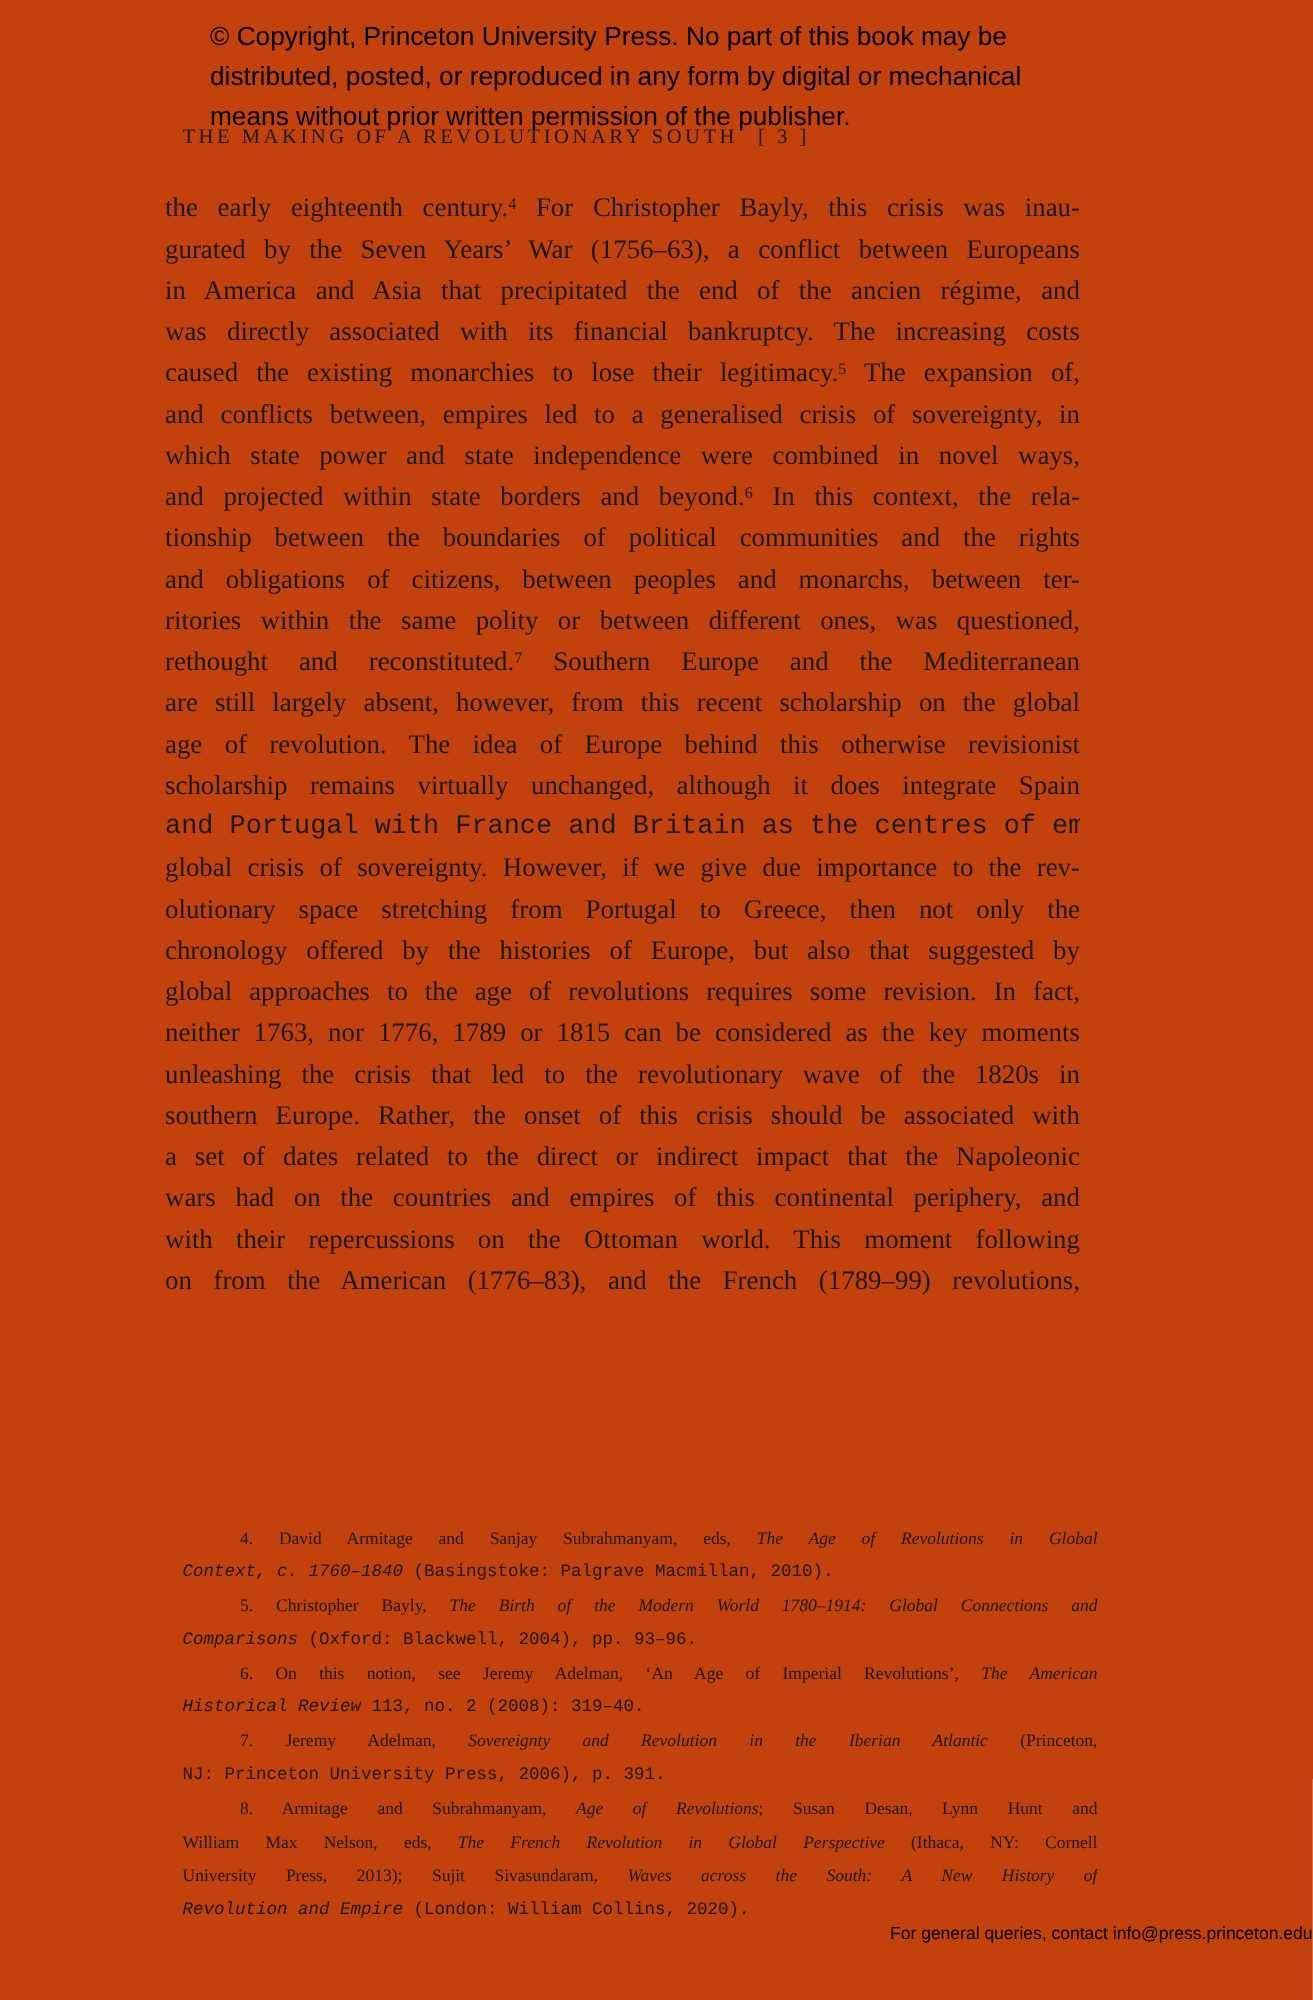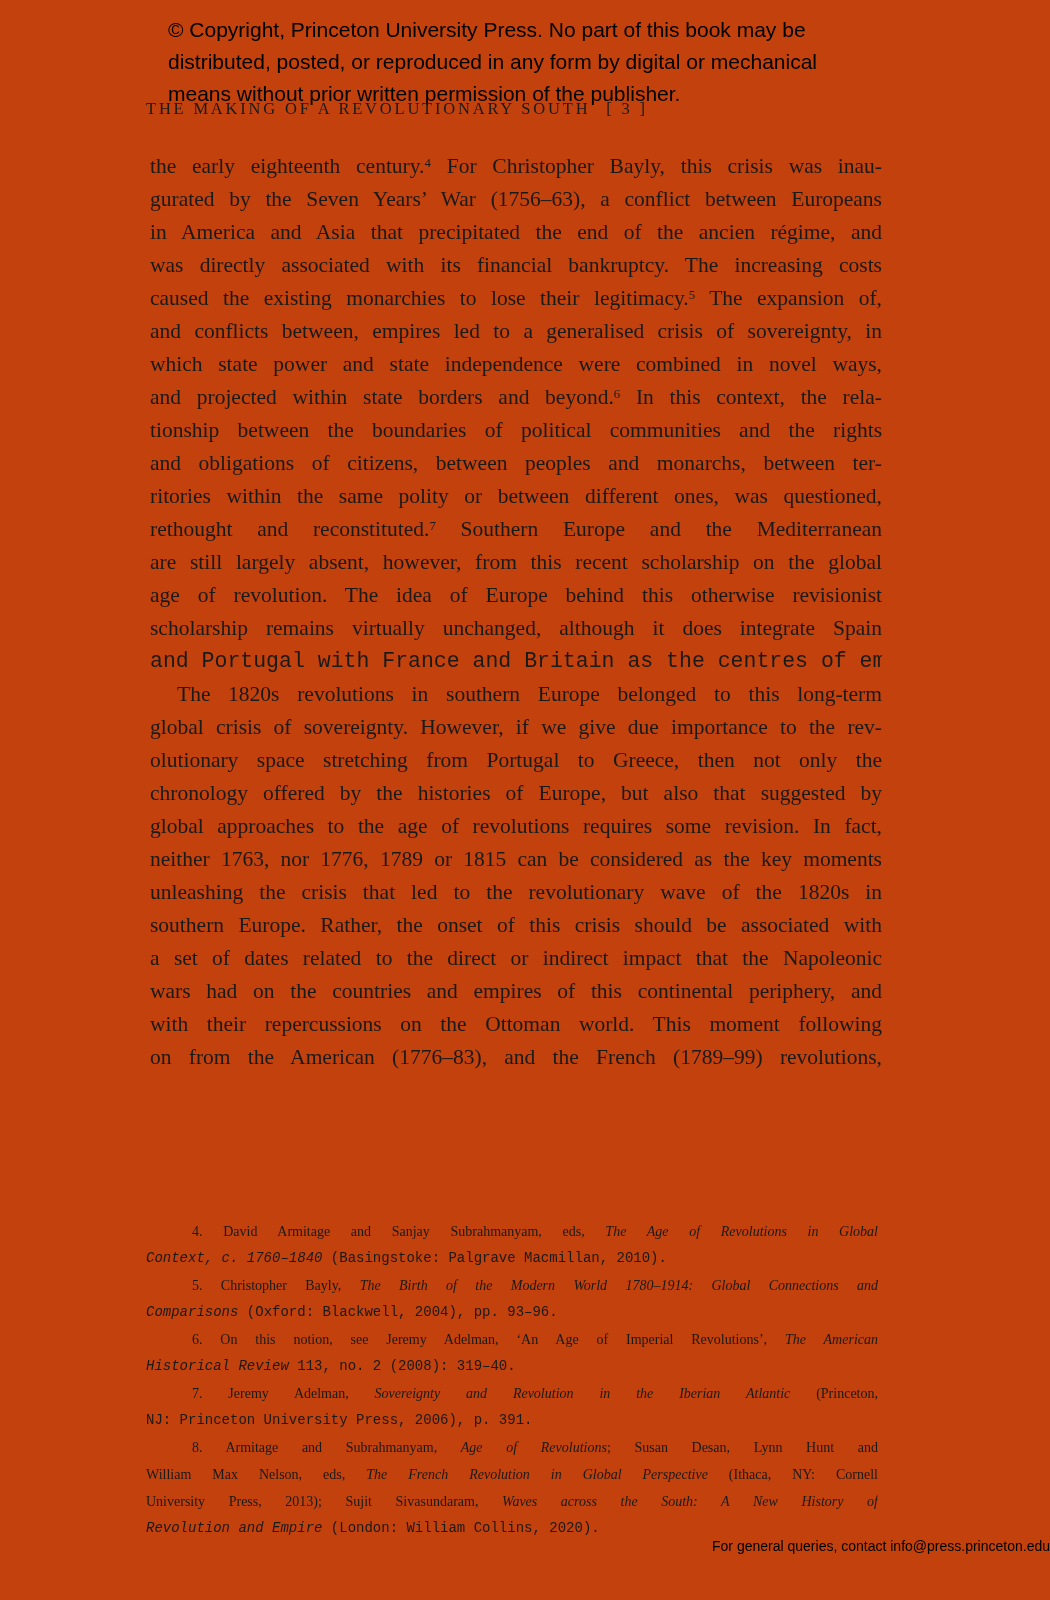--- a/index.html
+++ b/index.html
@@ -28,21 +28,21 @@
     text-align: left;
     font-family: "Liberation Serif", serif;
     font-size: 16.5px;
     letter-spacing: 2.8px;
     color: #1a1a1a;
     white-space: nowrap;
   }
   .running-head .folio { margin-left: 16px; }
   .bodytext {
     position: absolute;
-    left: 150px; top: 150px; width: 732px;
+    left: 132px; top: 150px; width: 732px;
     font-family: "Liberation Serif", serif;
     font-size: 21.5px;
     color: #1a1a1a;
   }
   .tline {
     height: 33px; line-height: 33px;
     text-align: justify;
     text-align-last: justify;
     white-space: nowrap;
     overflow: hidden;
@@ -101,21 +101,20 @@
         <div class="tline"><span>tionship between the boundaries of political communities and the rights</span></div>
         <div class="tline"><span>and obligations of citizens, between peoples and monarchs, between ter-</span></div>
         <div class="tline"><span>ritories within the same polity or between different ones, was questioned,</span></div>
         <div class="tline"><span>rethought and reconstituted.</span><span class="sup">7</span><span> Southern Europe and the Mediterranean</span></div>
         <div class="tline"><span>are still largely absent, however, from this recent scholarship on the global</span></div>
         <div class="tline"><span>age of revolution. The idea of Europe behind this otherwise revisionist</span></div>
         <div class="tline"><span>scholarship remains virtually unchanged, although it does integrate Spain</span></div>
         <div class="tline nojust"><span>and Portugal with France and Britain as the centres of empires.</span><span class="sup">8</span></div>
       </div>
       <div>
-        <div class="tline indent"><span>The 1820s revolutions in southern Europe belonged to this long-term</span></div>
         <div class="tline"><span>global crisis of sovereignty. However, if we give due importance to the rev-</span></div>
         <div class="tline"><span>olutionary space stretching from Portugal to Greece, then not only the</span></div>
         <div class="tline"><span>chronology offered by the histories of Europe, but also that suggested by</span></div>
         <div class="tline"><span>global approaches to the age of revolutions requires some revision. In fact,</span></div>
         <div class="tline"><span>neither 1763, nor 1776, 1789 or 1815 can be considered as the key moments</span></div>
         <div class="tline"><span>unleashing the crisis that led to the revolutionary wave of the 1820s in</span></div>
         <div class="tline"><span>southern Europe. Rather, the onset of this crisis should be associated with</span></div>
         <div class="tline"><span>a set of dates related to the direct or indirect impact that the Napoleonic</span></div>
         <div class="tline"><span>wars had on the countries and empires of this continental periphery, and</span></div>
         <div class="tline"><span>with their repercussions on the Ottoman world. This moment following</span></div>

